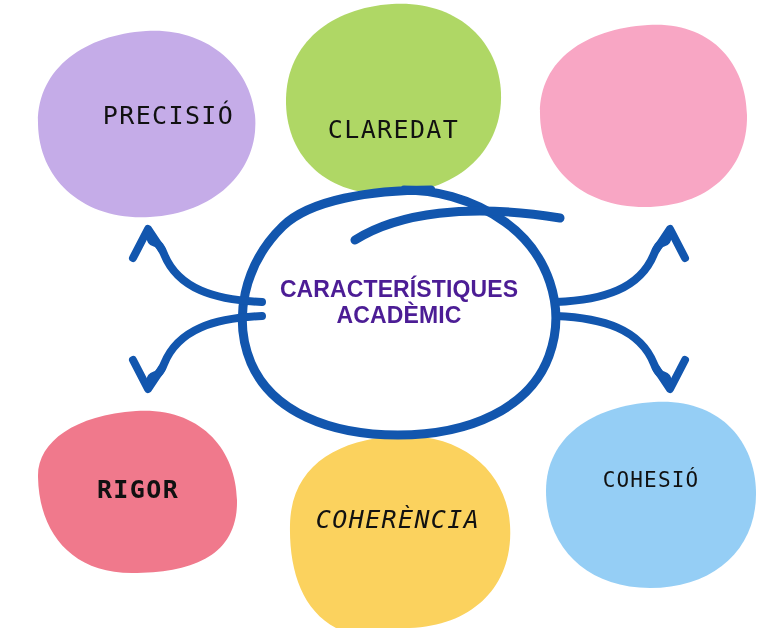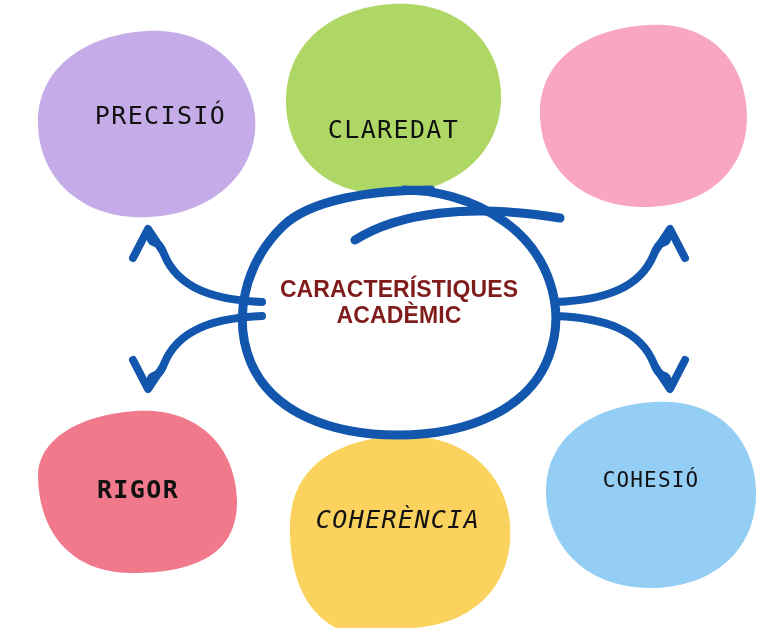--- a/index.html
+++ b/index.html
@@ -30,21 +30,21 @@
     color: #111111;
     font-family: "DejaVu Sans Mono", monospace;
     font-weight: 400;
     letter-spacing: 0.055em;
     white-space: nowrap;
     user-select: none;
   }
   .center-label {
     position: absolute;
     text-align: center;
-    color: #7f1d1d;
+    color: #4c1d95;
     font-family: "Liberation Sans", sans-serif;
     font-weight: bold;
     line-height: 1.14;
     letter-spacing: 0.005em;
     white-space: nowrap;
     user-select: none;
   }
 </style>
 </head>
 <body>
@@ -120,21 +120,21 @@
                C 662 234 666 251 669 232"></path>
       <path stroke-width="8" d="M685 258 L 670 229 L 656 250"></path>
 
       <path stroke-width="8" d="M556 316
                C 603 318 640 329 654 364
                C 662 384 666 367 669 386"></path>
       <path stroke-width="8" d="M685 360 L 670 389 L 656 368"></path>
     </g>
   </svg>
 
-  <div class="bubble-label" style="left:38px; top:101px; width:245px; font-size:25px;">PRECISIÓ</div>
+  <div class="bubble-label" style="left:46px; top:101px; width:245px; font-size:25px;">PRECISIÓ</div>
 
   <div class="bubble-label" style="left:286px; top:82px; width:215px; font-size:25px;margin-top:33px;">CLAREDAT</div>
 
 
   <div class="bubble-label" style="left:38px; top:475px; width:200px; font-size:25px;font-weight:bold;">RIGOR</div>
 
   <div class="bubble-label" style="left:284px; top:505px; width:228px; font-size:25px;font-style:italic;">COHERÈNCIA</div>
 
   <div class="bubble-label" style="left:546px; top:468px; width:210px; font-size:21px;">COHESIÓ</div>
 

